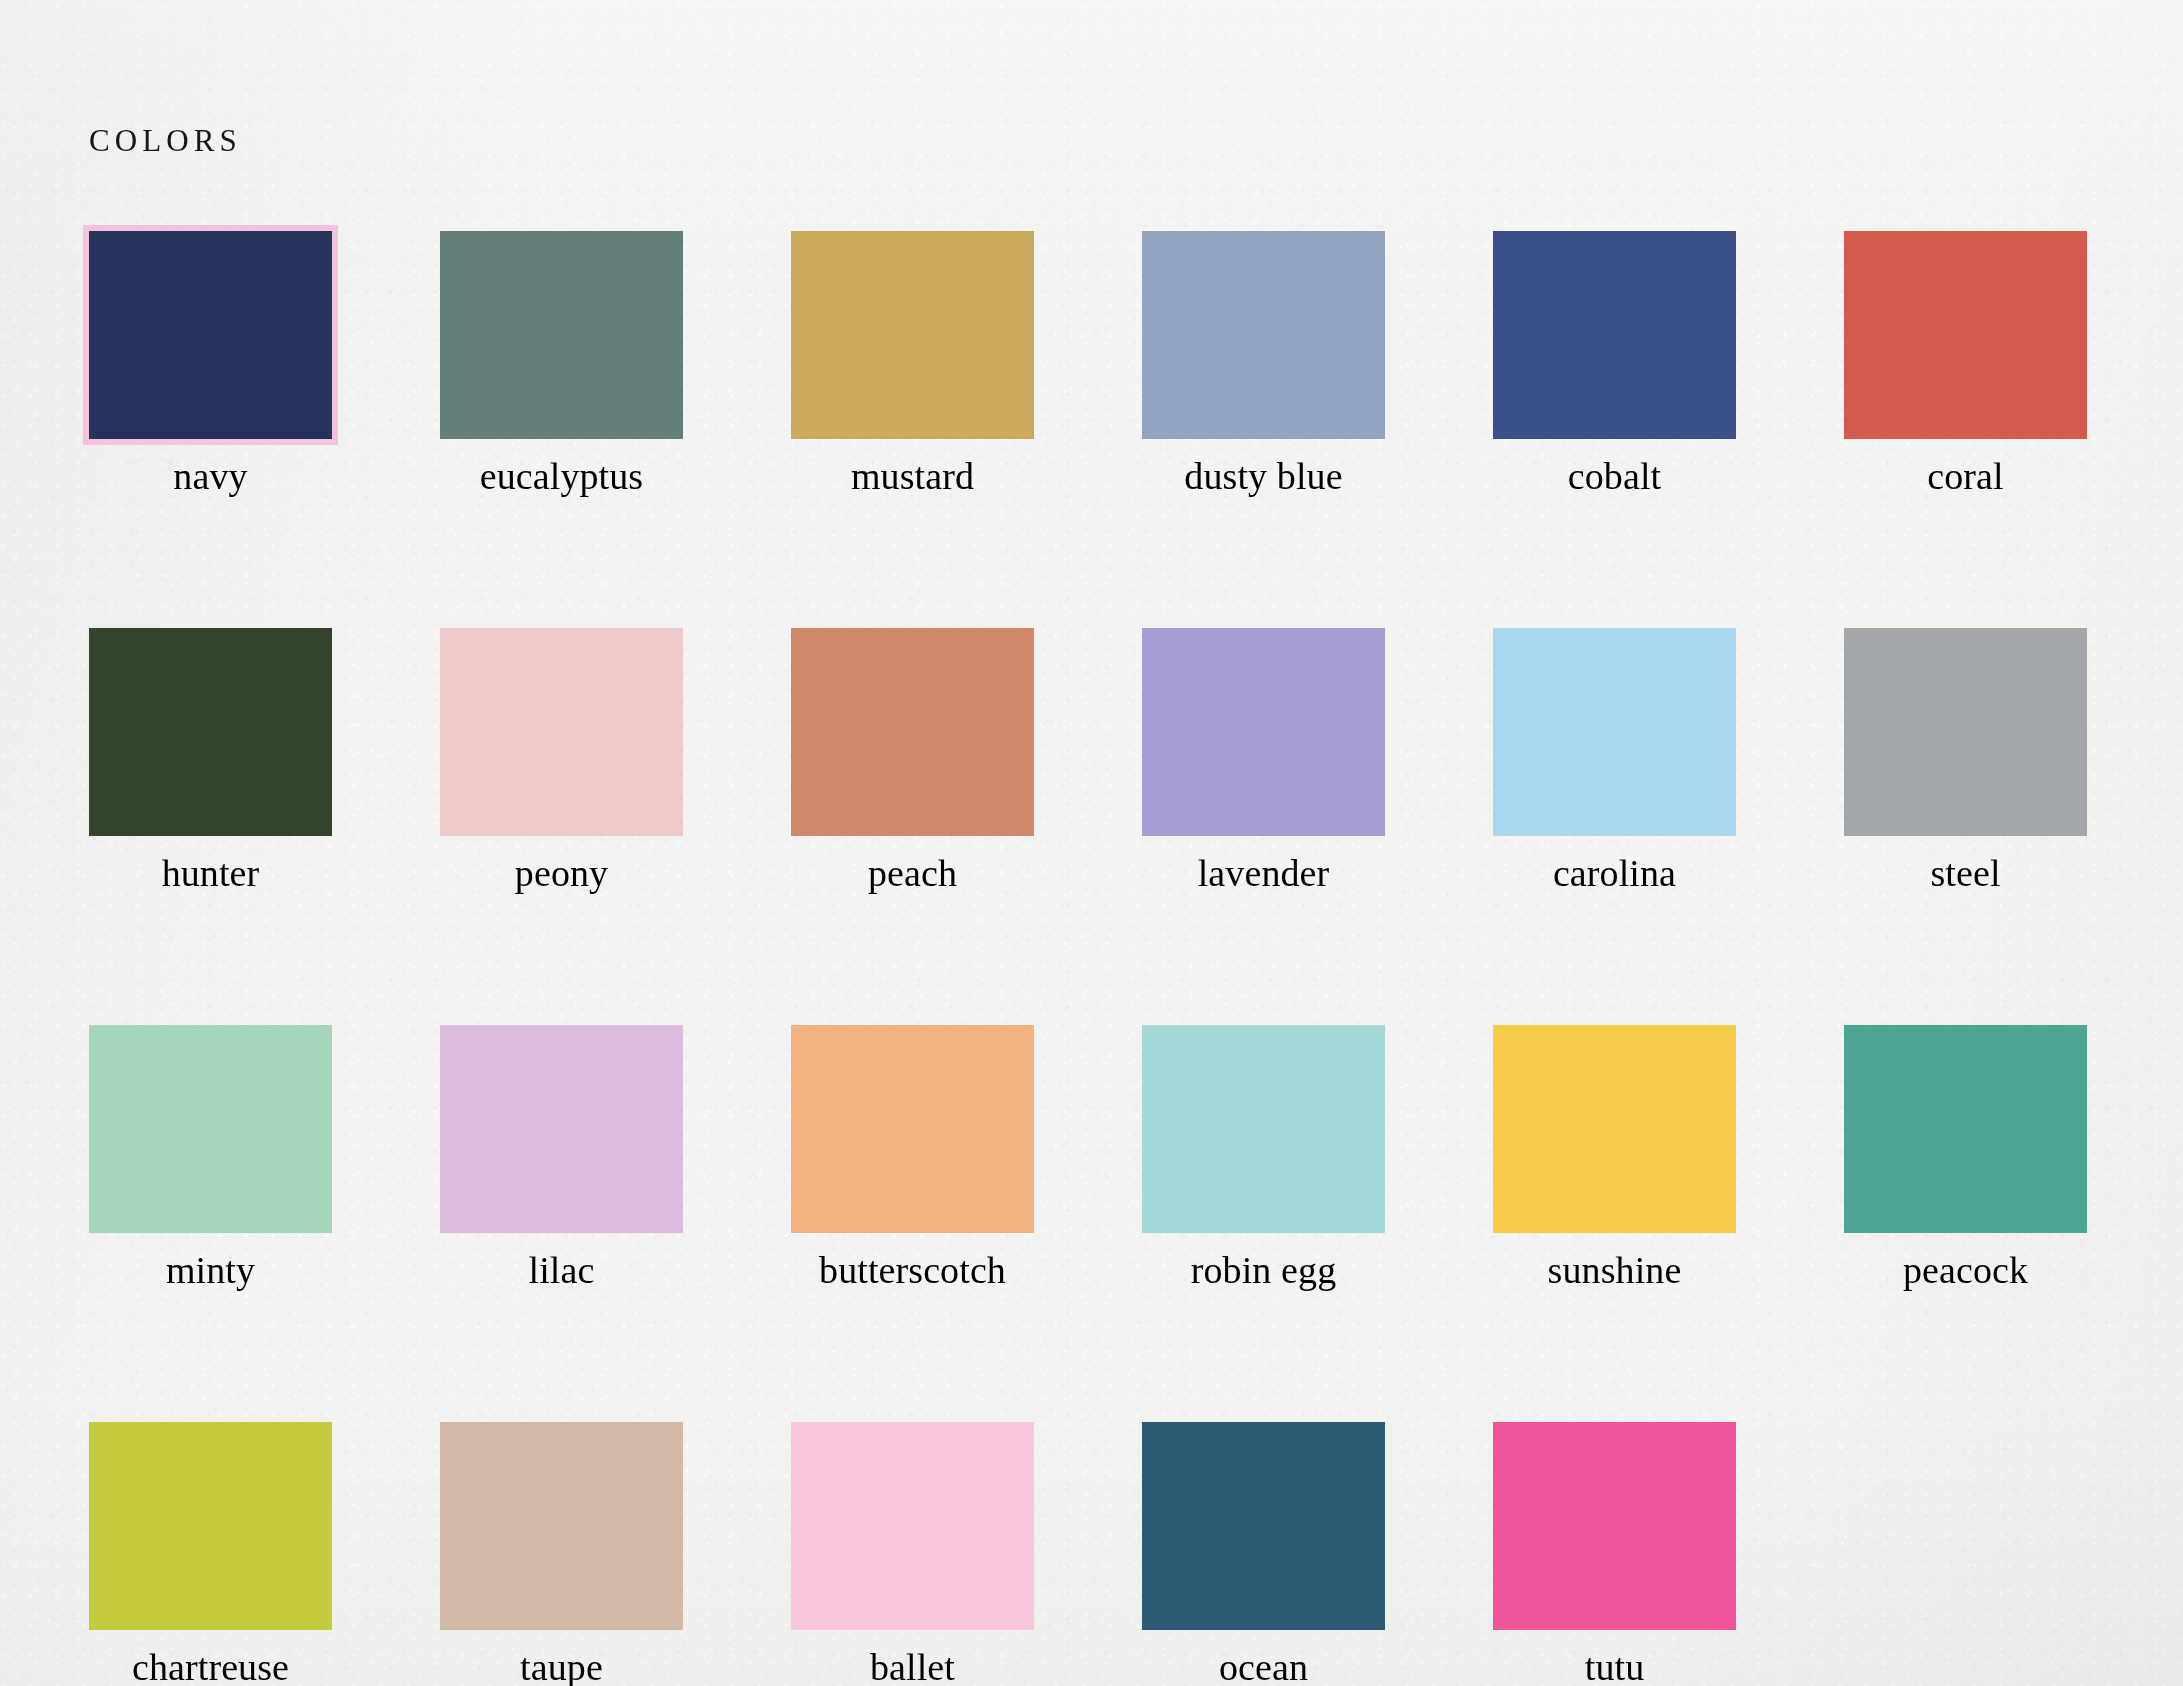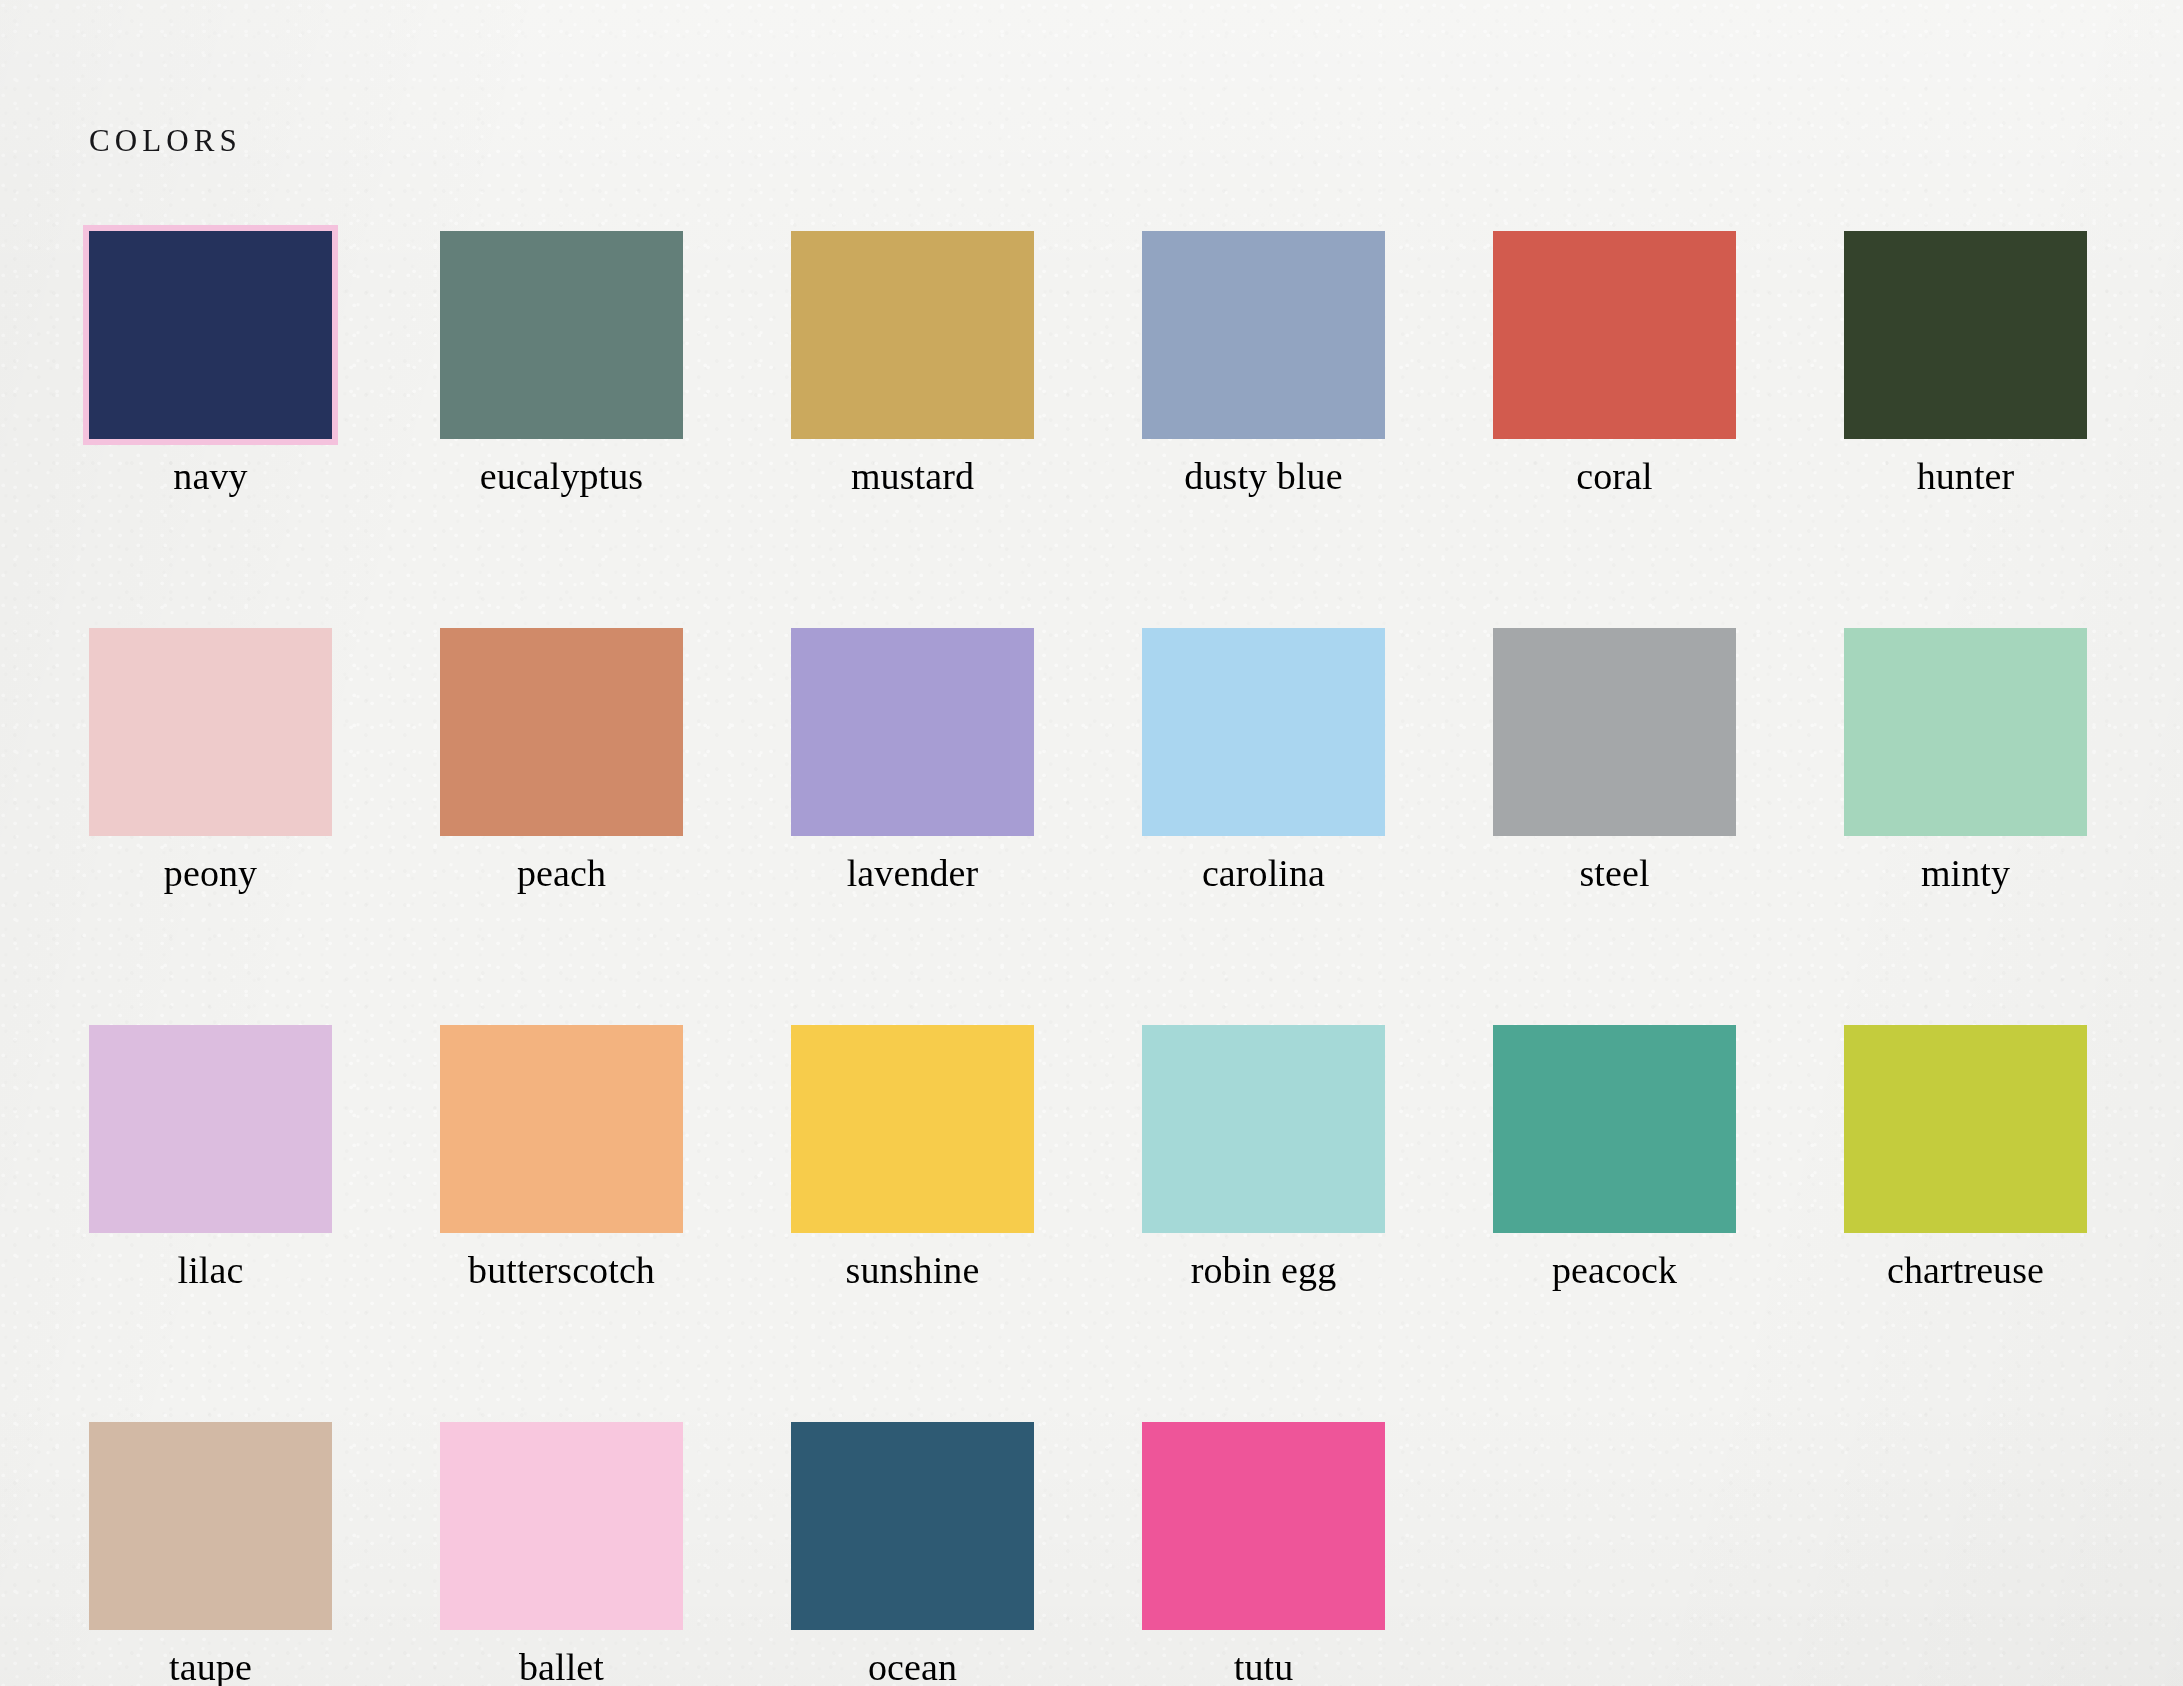--- a/index.html
+++ b/index.html
@@ -127,20 +127,24 @@
       </div>
       <div class="swatch-cell">
         <div class="swatch-chip" style="background-color: rgb(203, 169, 93);"></div>
         <span class="swatch-label">mustard</span>
       </div>
       <div class="swatch-cell">
         <div class="swatch-chip" style="background-color: rgb(146, 164, 193);"></div>
         <span class="swatch-label">dusty blue</span>
       </div>
       <div class="swatch-cell">
+        <div class="swatch-chip" style="background-color: rgb(58, 78, 135);"></div>
+        <span class="swatch-label">cobalt</span>
+      </div>
+      <div class="swatch-cell">
         <div class="swatch-chip" style="background-color: rgb(210, 91, 78);"></div>
         <span class="swatch-label">coral</span>
       </div>
       <div class="swatch-cell">
         <div class="swatch-chip" style="background-color: rgb(52, 67, 44);"></div>
         <span class="swatch-label">hunter</span>
       </div>
       <div class="swatch-cell">
         <div class="swatch-chip" style="background-color: rgb(238, 203, 203);"></div>
         <span class="swatch-label">peony</span>
@@ -167,28 +171,28 @@
       </div>
       <div class="swatch-cell">
         <div class="swatch-chip" style="background-color: rgb(220, 189, 223);"></div>
         <span class="swatch-label">lilac</span>
       </div>
       <div class="swatch-cell">
         <div class="swatch-chip" style="background-color: rgb(243, 179, 127);"></div>
         <span class="swatch-label">butterscotch</span>
       </div>
       <div class="swatch-cell">
+        <div class="swatch-chip" style="background-color: rgb(165, 217, 215);"></div>
+        <span class="swatch-label">robin egg</span>
+      </div>
+      <div class="swatch-cell">
         <div class="swatch-chip" style="background-color: rgb(247, 204, 75);"></div>
         <span class="swatch-label">sunshine</span>
       </div>
       <div class="swatch-cell">
-        <div class="swatch-chip" style="background-color: rgb(165, 217, 215);"></div>
-        <span class="swatch-label">robin egg</span>
-      </div>
-      <div class="swatch-cell">
         <div class="swatch-chip" style="background-color: rgb(77, 166, 147);"></div>
         <span class="swatch-label">peacock</span>
       </div>
       <div class="swatch-cell">
         <div class="swatch-chip" style="background-color: rgb(196, 204, 61);"></div>
         <span class="swatch-label">chartreuse</span>
       </div>
       <div class="swatch-cell">
         <div class="swatch-chip" style="background-color: rgb(210, 185, 165);"></div>
         <span class="swatch-label">taupe</span>

